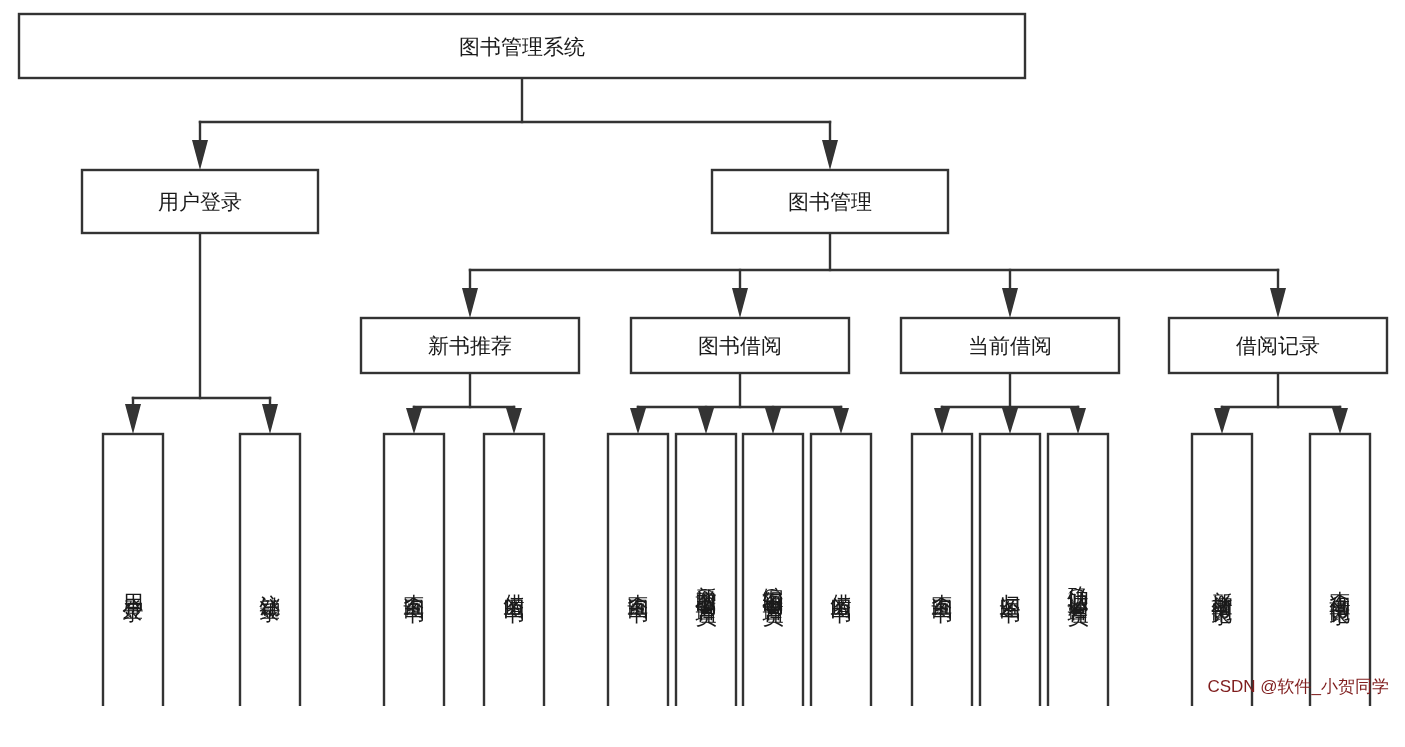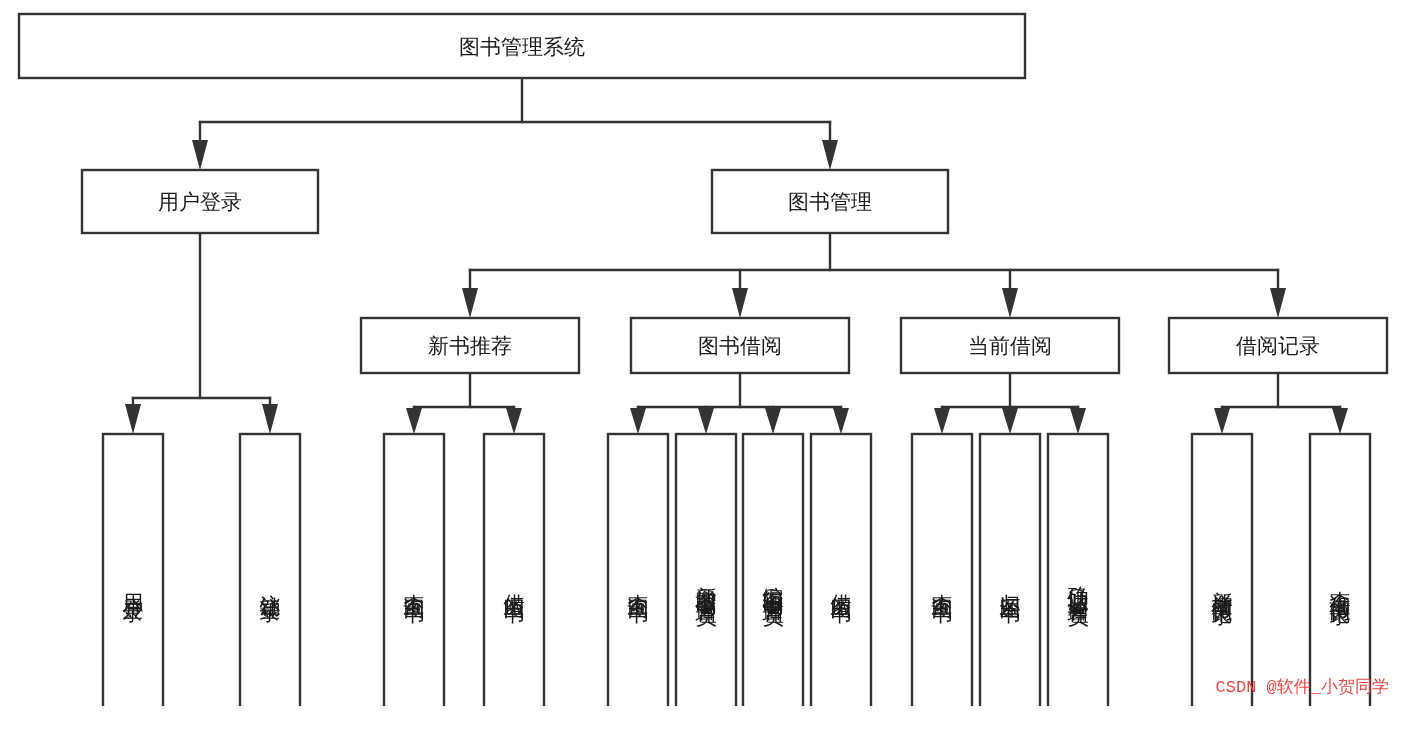--- a/index.html
+++ b/index.html
@@ -53,23 +53,23 @@
     writing-mode: vertical-rl;
     text-orientation: upright;
     text-anchor: middle;
     dominant-baseline: central;
     letter-spacing: 3px;
   }
   .watermark-text {
     position: absolute;
     right: 16px;
     bottom: 8px;
-    font-family: Liberation Mono, monospace;
+    font-family: Liberation Sans, sans-serif;
     font-size: 17px;
-    color: #ef4444;
+    color: #7f1d1d;
     white-space: nowrap;
     user-select: none;
   }
 </style>
 </head>
 <body>
 
 <div id="diagram-root">
 
   <svg class="diagram-canvas" viewBox="0 0 1405 747" xmlns="http://www.w3.org/2000/svg">

